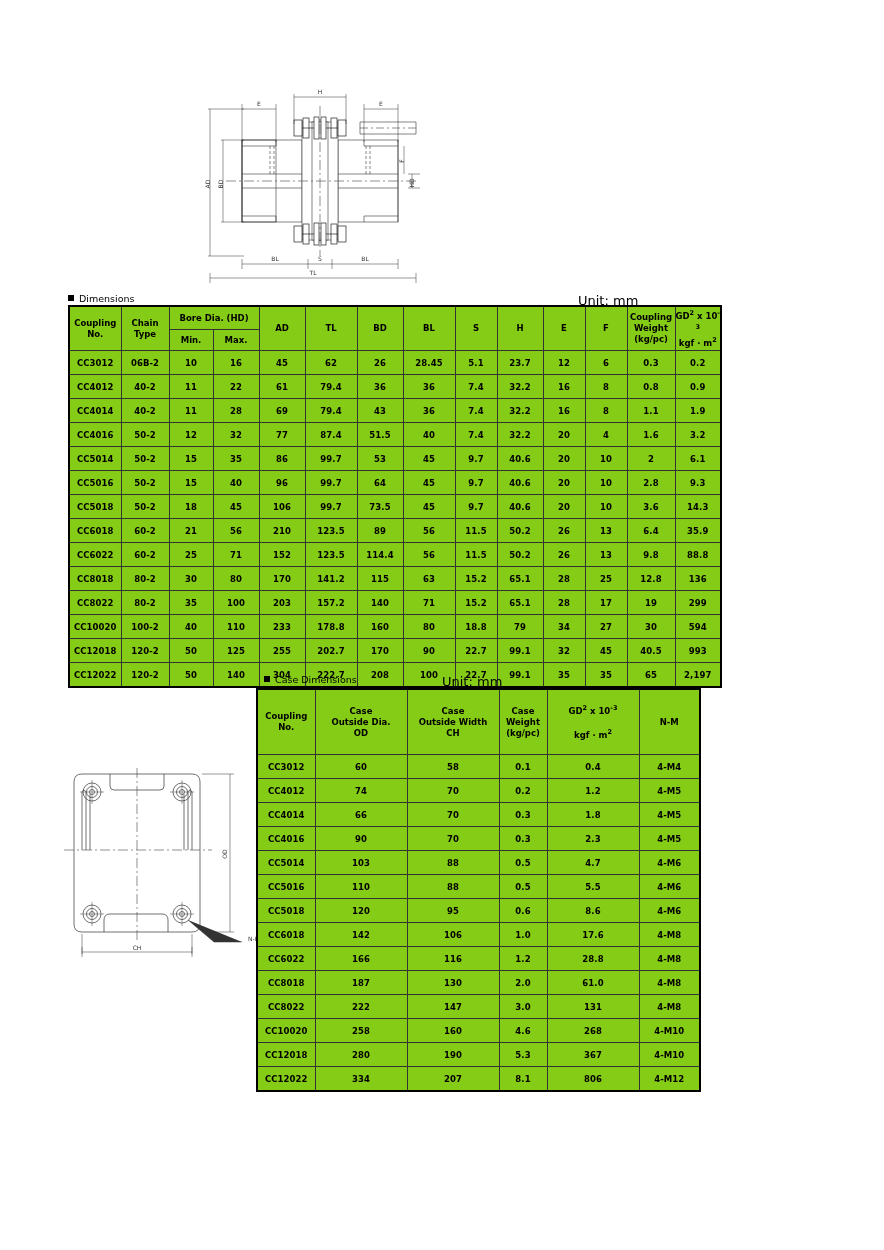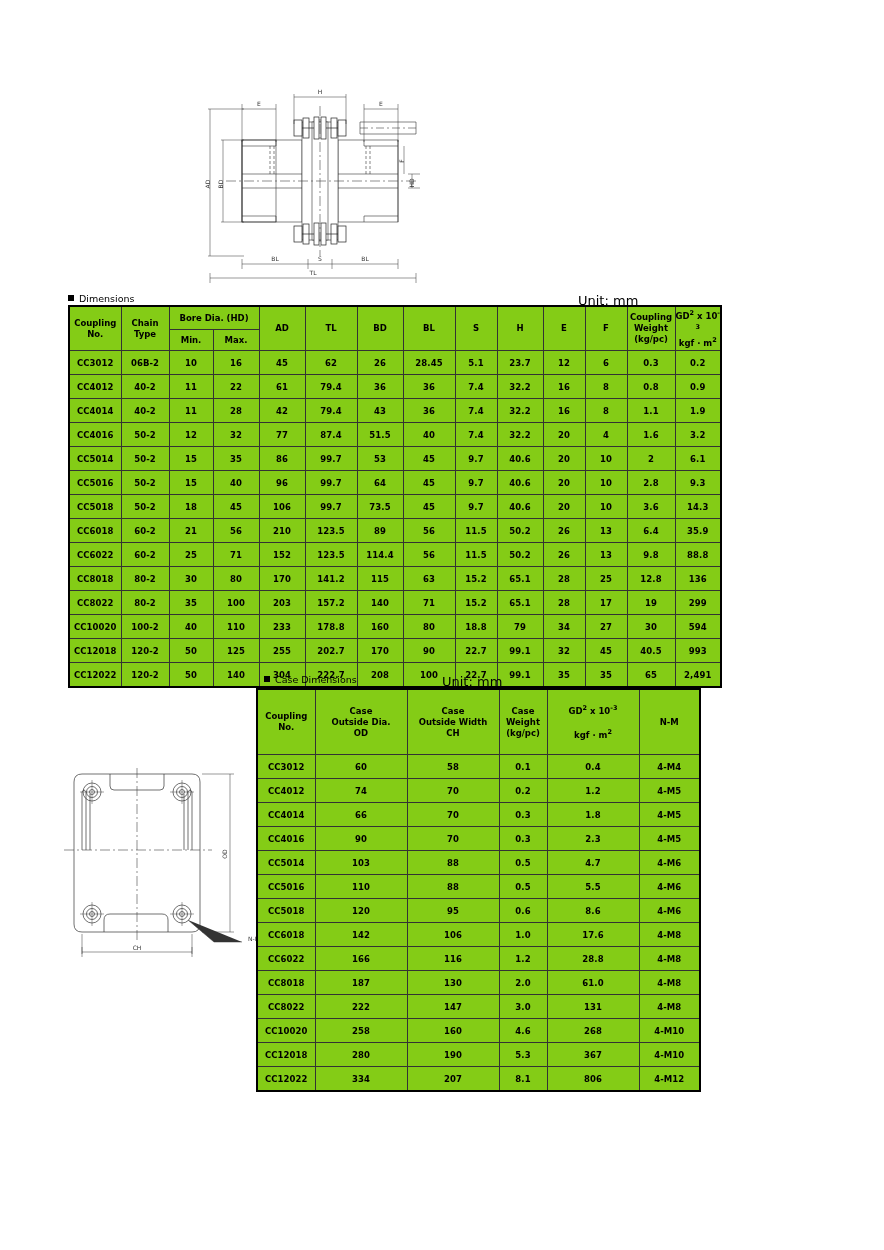--- a/index.html
+++ b/index.html
@@ -319,21 +319,21 @@
           <td>16</td>
           <td>8</td>
           <td>0.8</td>
           <td class="outer-right">0.9</td>
         </tr>
         <tr>
           <td class="outer-left">CC4014</td>
           <td>40-2</td>
           <td>11</td>
           <td>28</td>
-          <td>42</td>
+          <td>69</td>
           <td>79.4</td>
           <td>43</td>
           <td>36</td>
           <td>7.4</td>
           <td>32.2</td>
           <td>16</td>
           <td>8</td>
           <td>1.1</td>
           <td class="outer-right">1.9</td>
         </tr>
@@ -504,21 +504,21 @@
           <td class=" outer-bottom">140</td>
           <td class=" outer-bottom">304</td>
           <td class=" outer-bottom">222.7</td>
           <td class=" outer-bottom">208</td>
           <td class=" outer-bottom">100</td>
           <td class=" outer-bottom">22.7</td>
           <td class=" outer-bottom">99.1</td>
           <td class=" outer-bottom">35</td>
           <td class=" outer-bottom">35</td>
           <td class=" outer-bottom">65</td>
-          <td class="outer-right outer-bottom">2,491</td>
+          <td class="outer-right outer-bottom">2,197</td>
         </tr>
       </tbody>
   </table>
 </div>
 
 <div class="drawing" id="case-drawing">
 <svg width="230" height="215" viewBox="0 0 230 215" xmlns="http://www.w3.org/2000/svg">
   <g stroke="#333" fill="none" stroke-width="0.7">
 
     <path d="M30 12 L140 12 Q148 12 148 20 L148 162 Q148 170 140 170 L30 170 Q22 170 22 162 L22 20 Q22 12 30 12 Z"></path>

